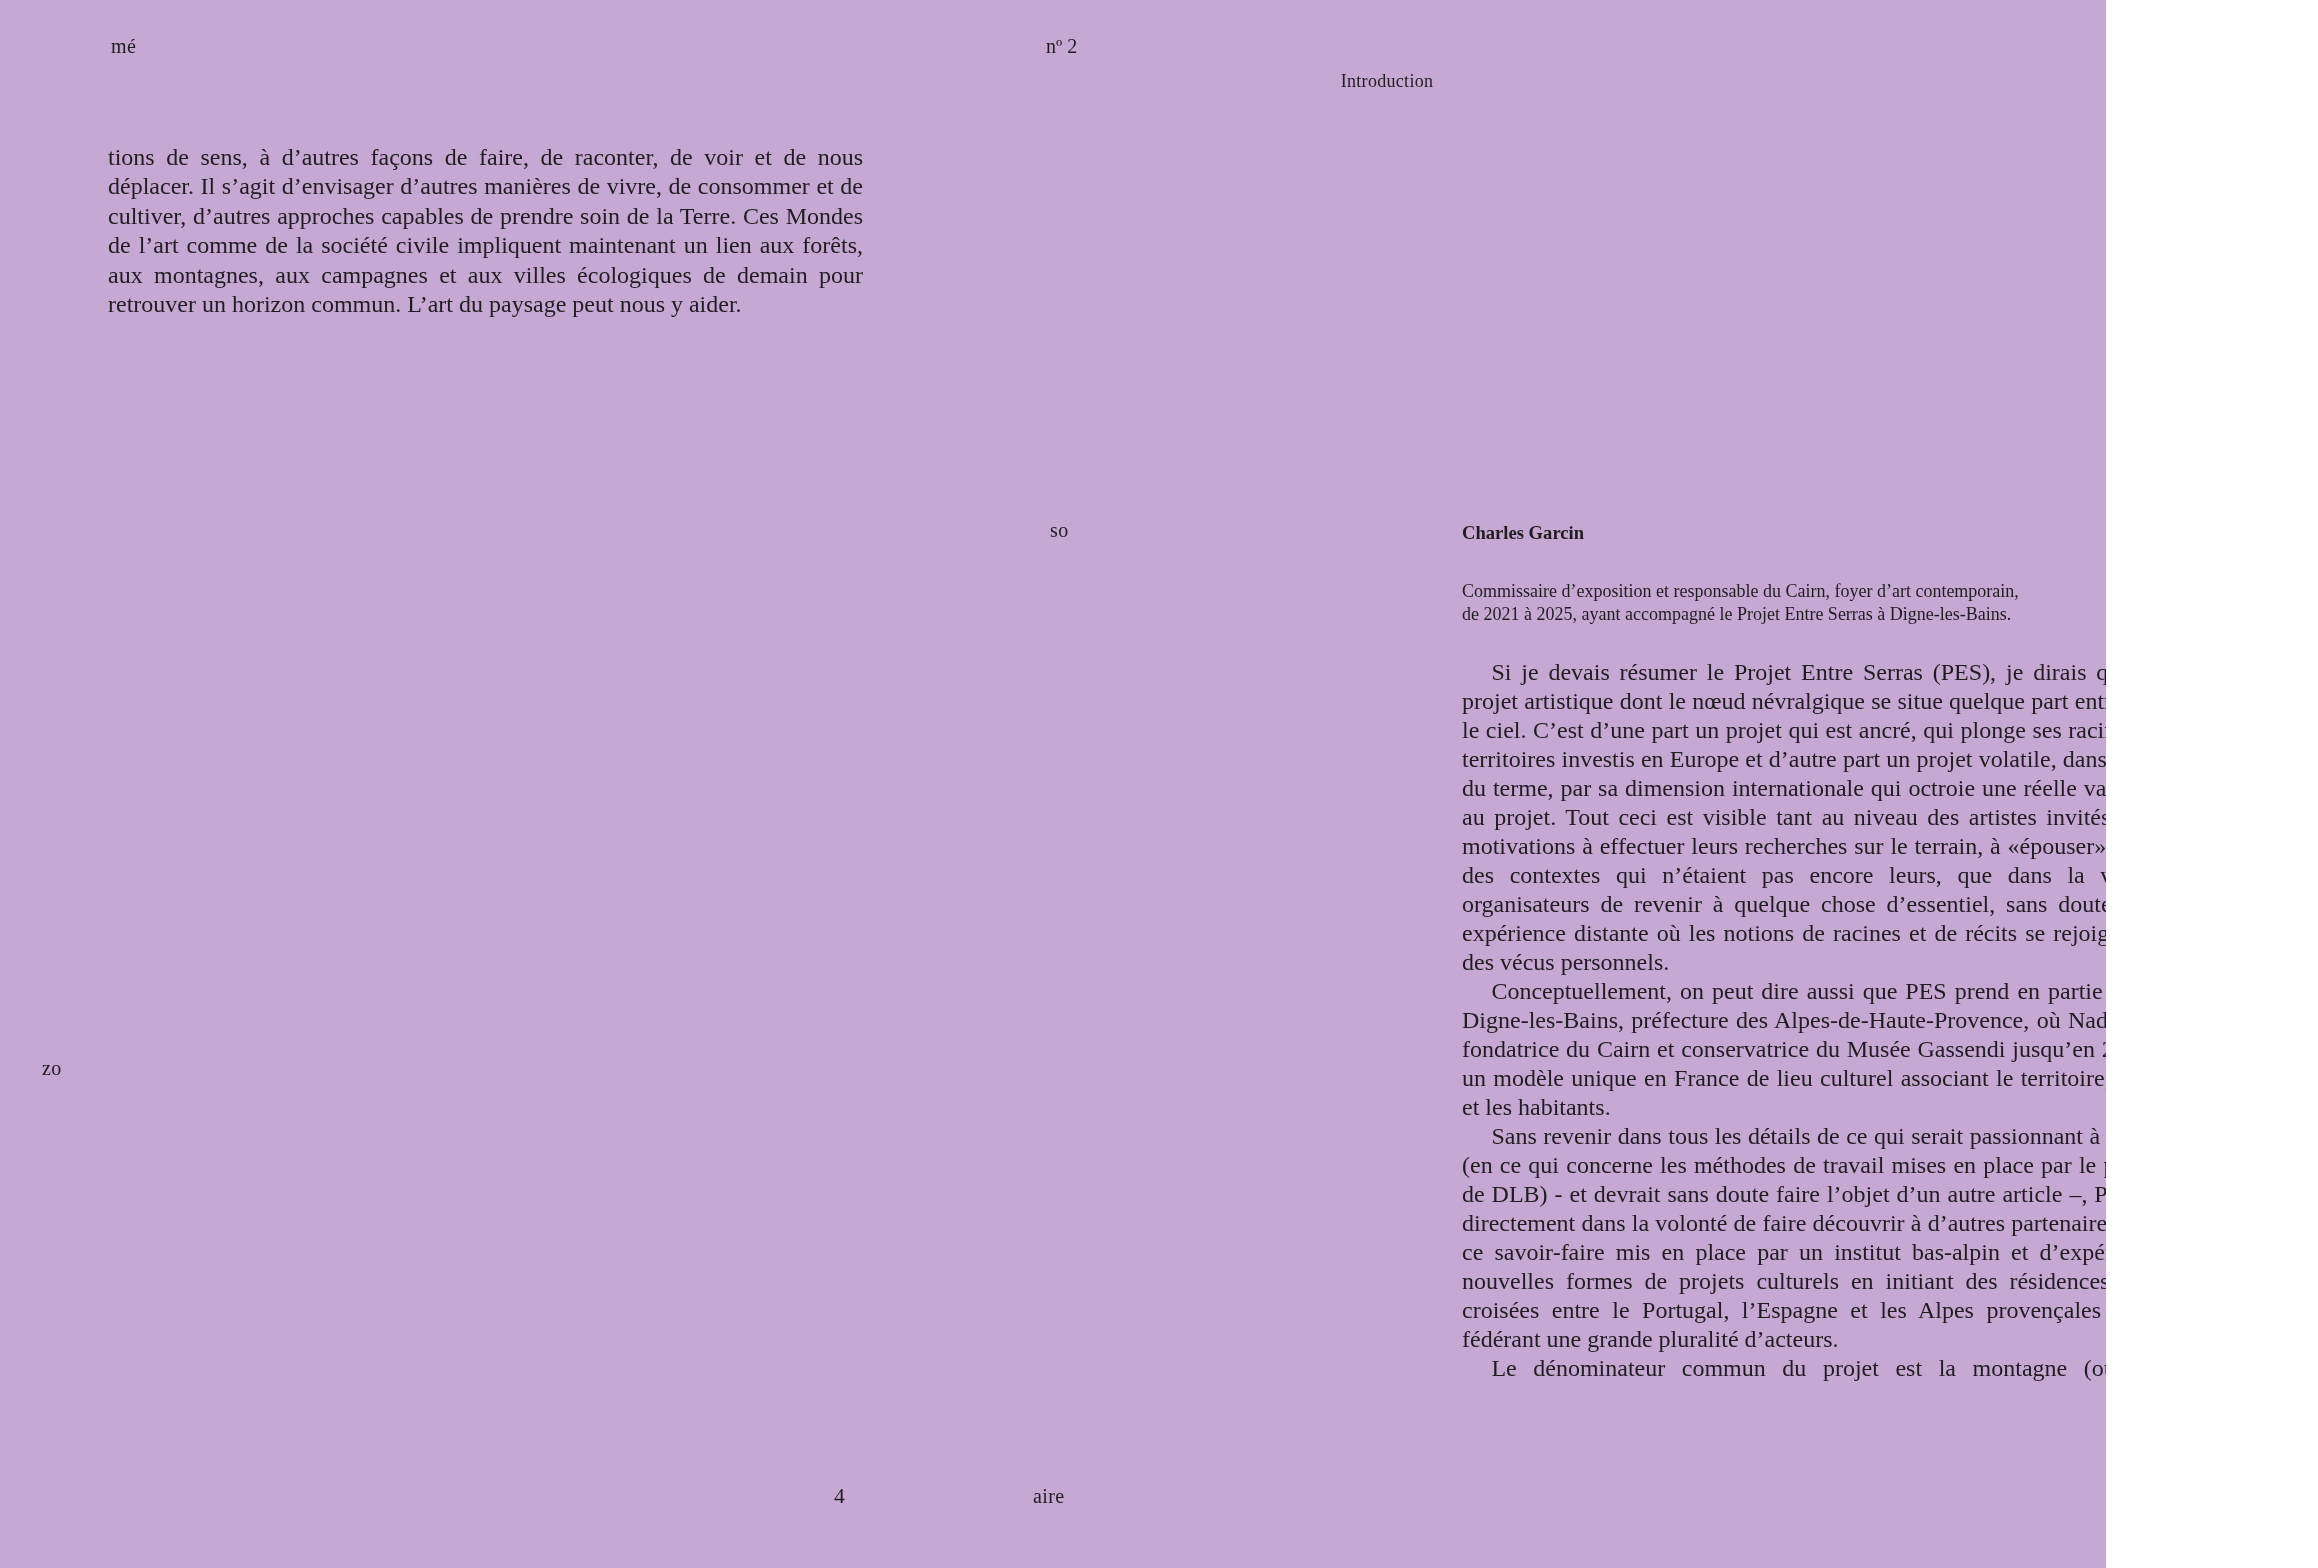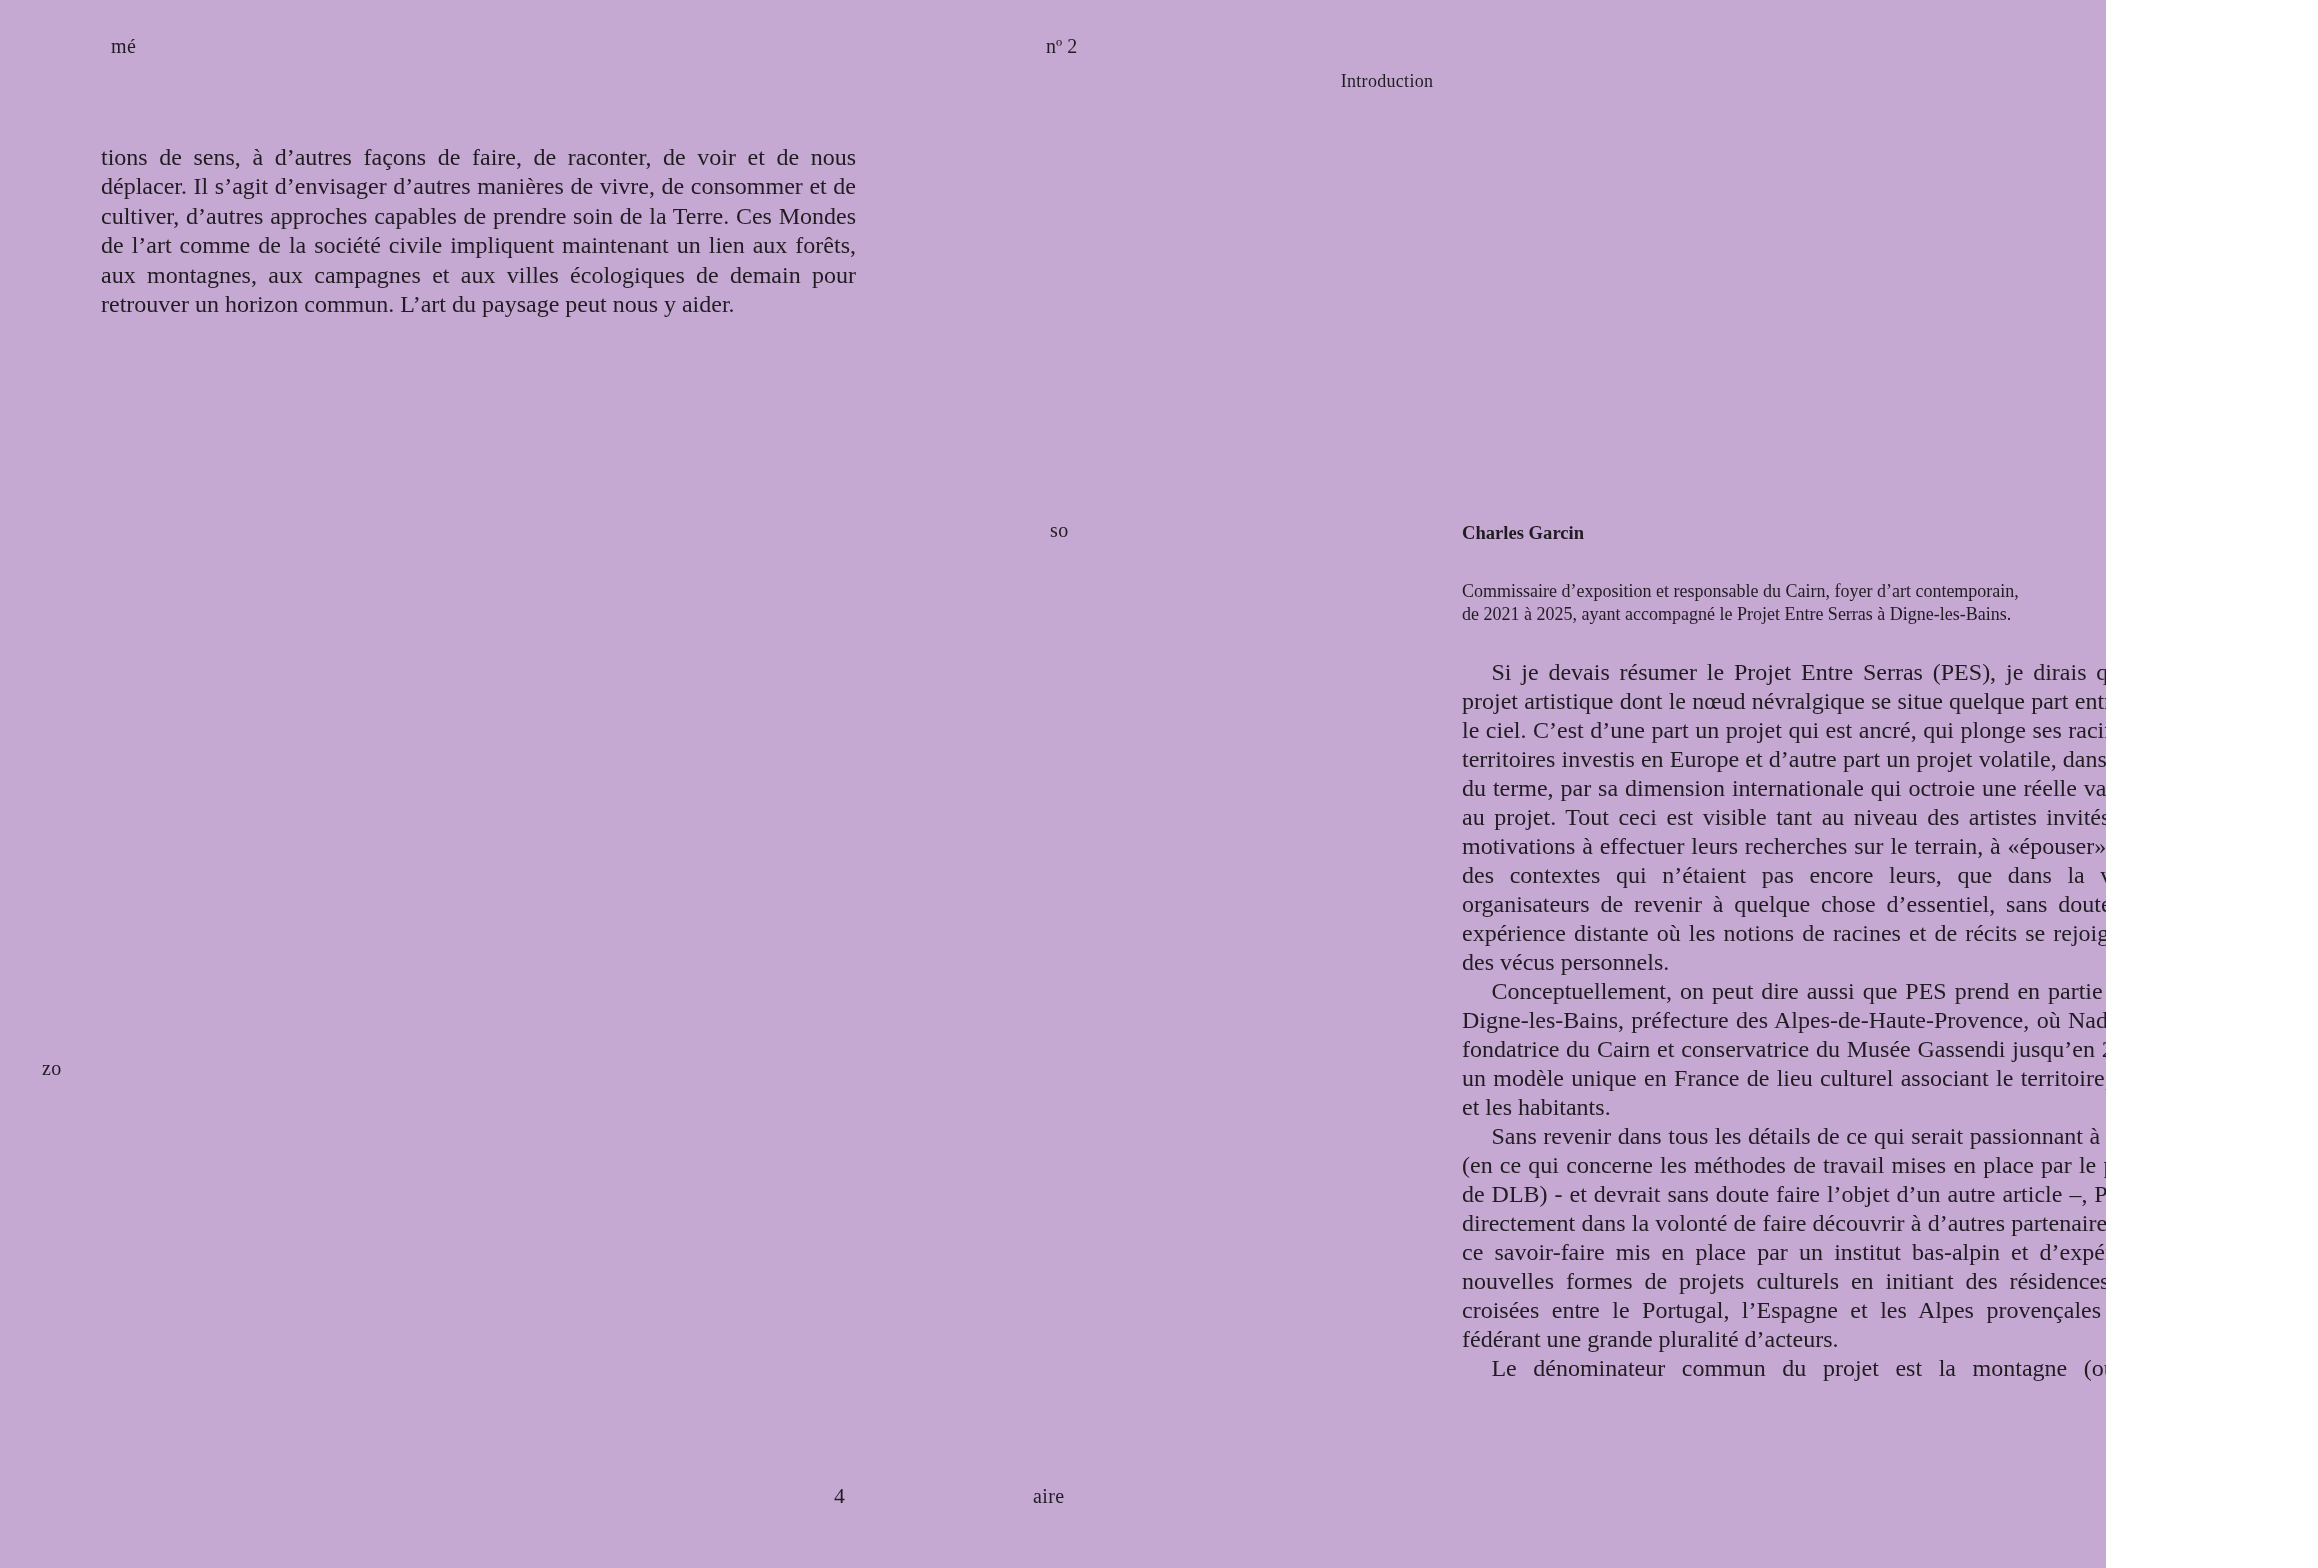--- a/index.html
+++ b/index.html
@@ -36,21 +36,21 @@
   .frag-so   { left: 1050px; top: 520px;  }
   .frag-zo   { left: 42px;   top: 1058px; }
   .frag-aire { left: 1033px; top: 1486px; }
 
   .pagenum { font-size: 21.7px; line-height: 1; }
   .pagenum-left  { left: 834px;  top: 1486px; }
   .pagenum-right { left: 2195px; top: 1485px; }
 
   
   .left-col {
-    left: 101px; top: 143px; width: 755px;
+    left: 108px; top: 143px; width: 755px;
     font-size: 24px;
     line-height: 29.4px;
     text-align: justify;
   }
   .left-col p { margin: 0; }
 
   
   .right-col {
     left: 1462px; top: 521px; width: 758px;
   }

